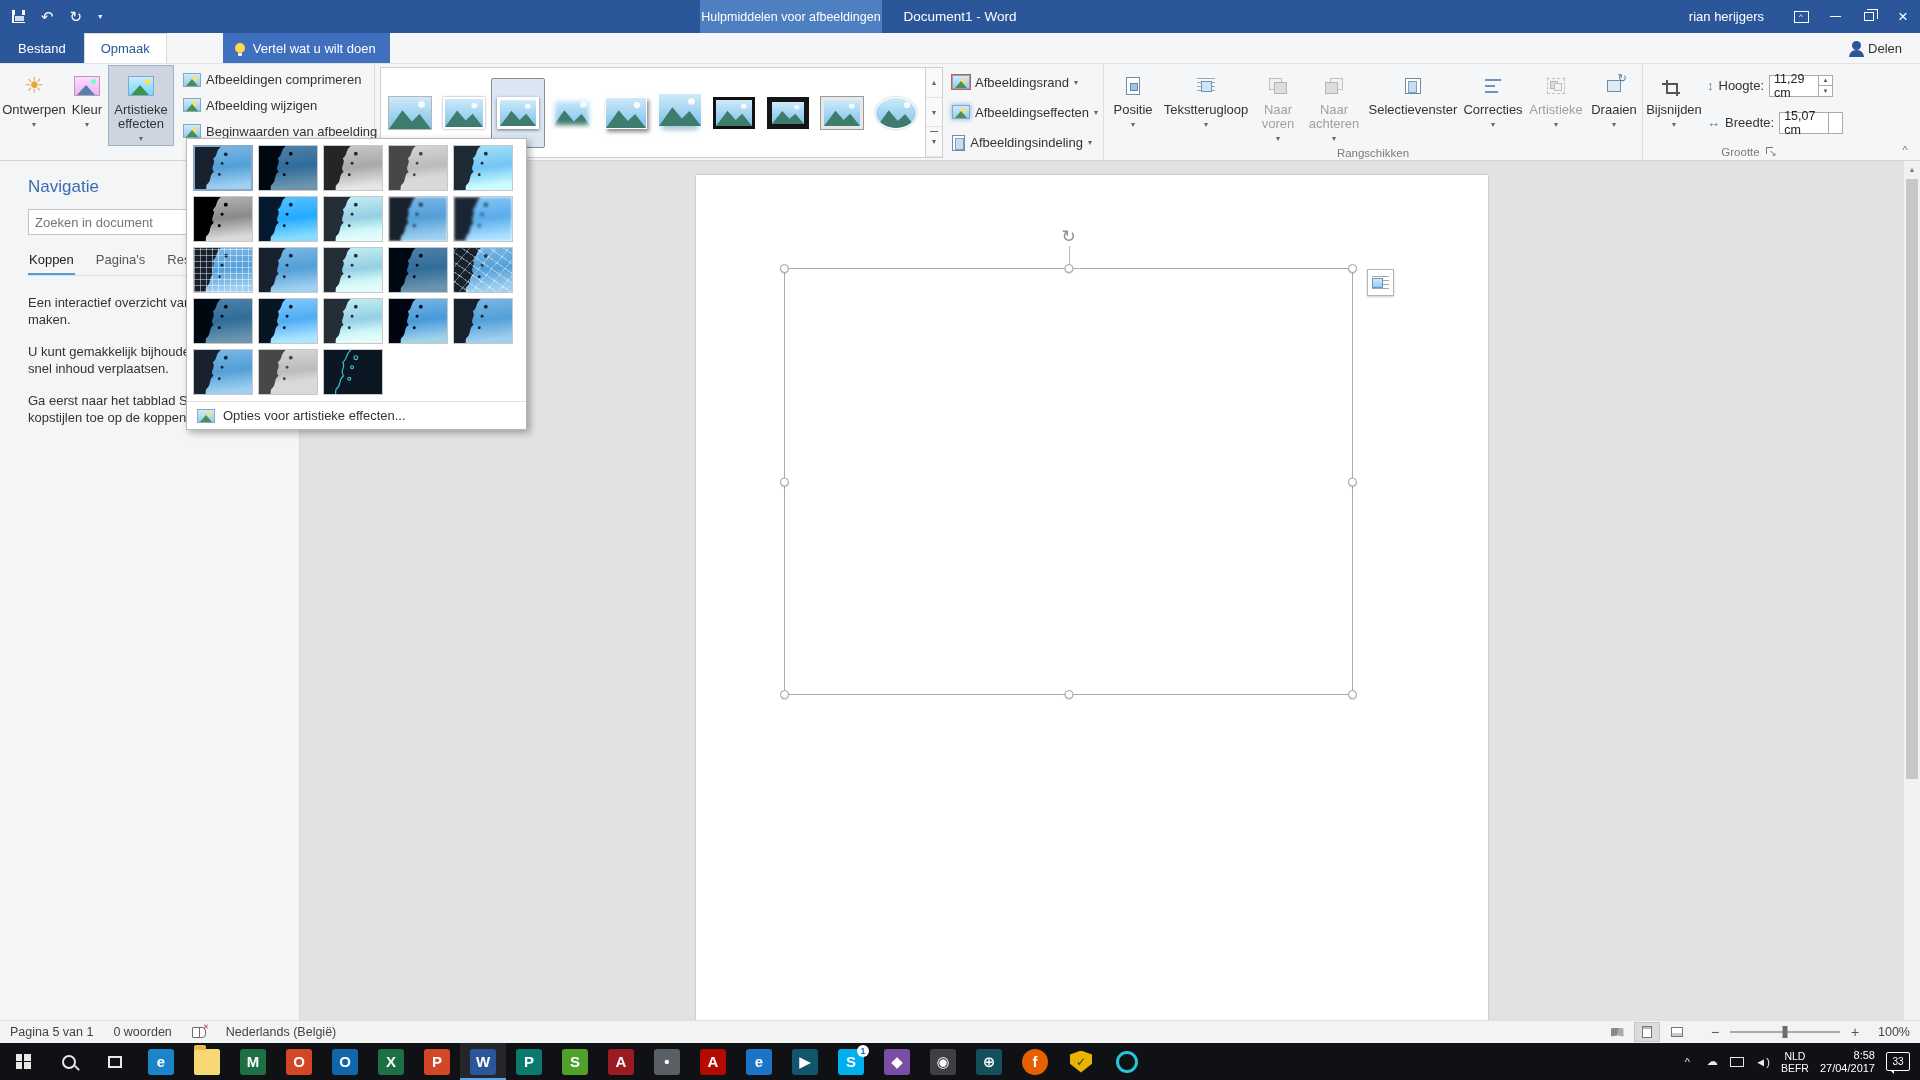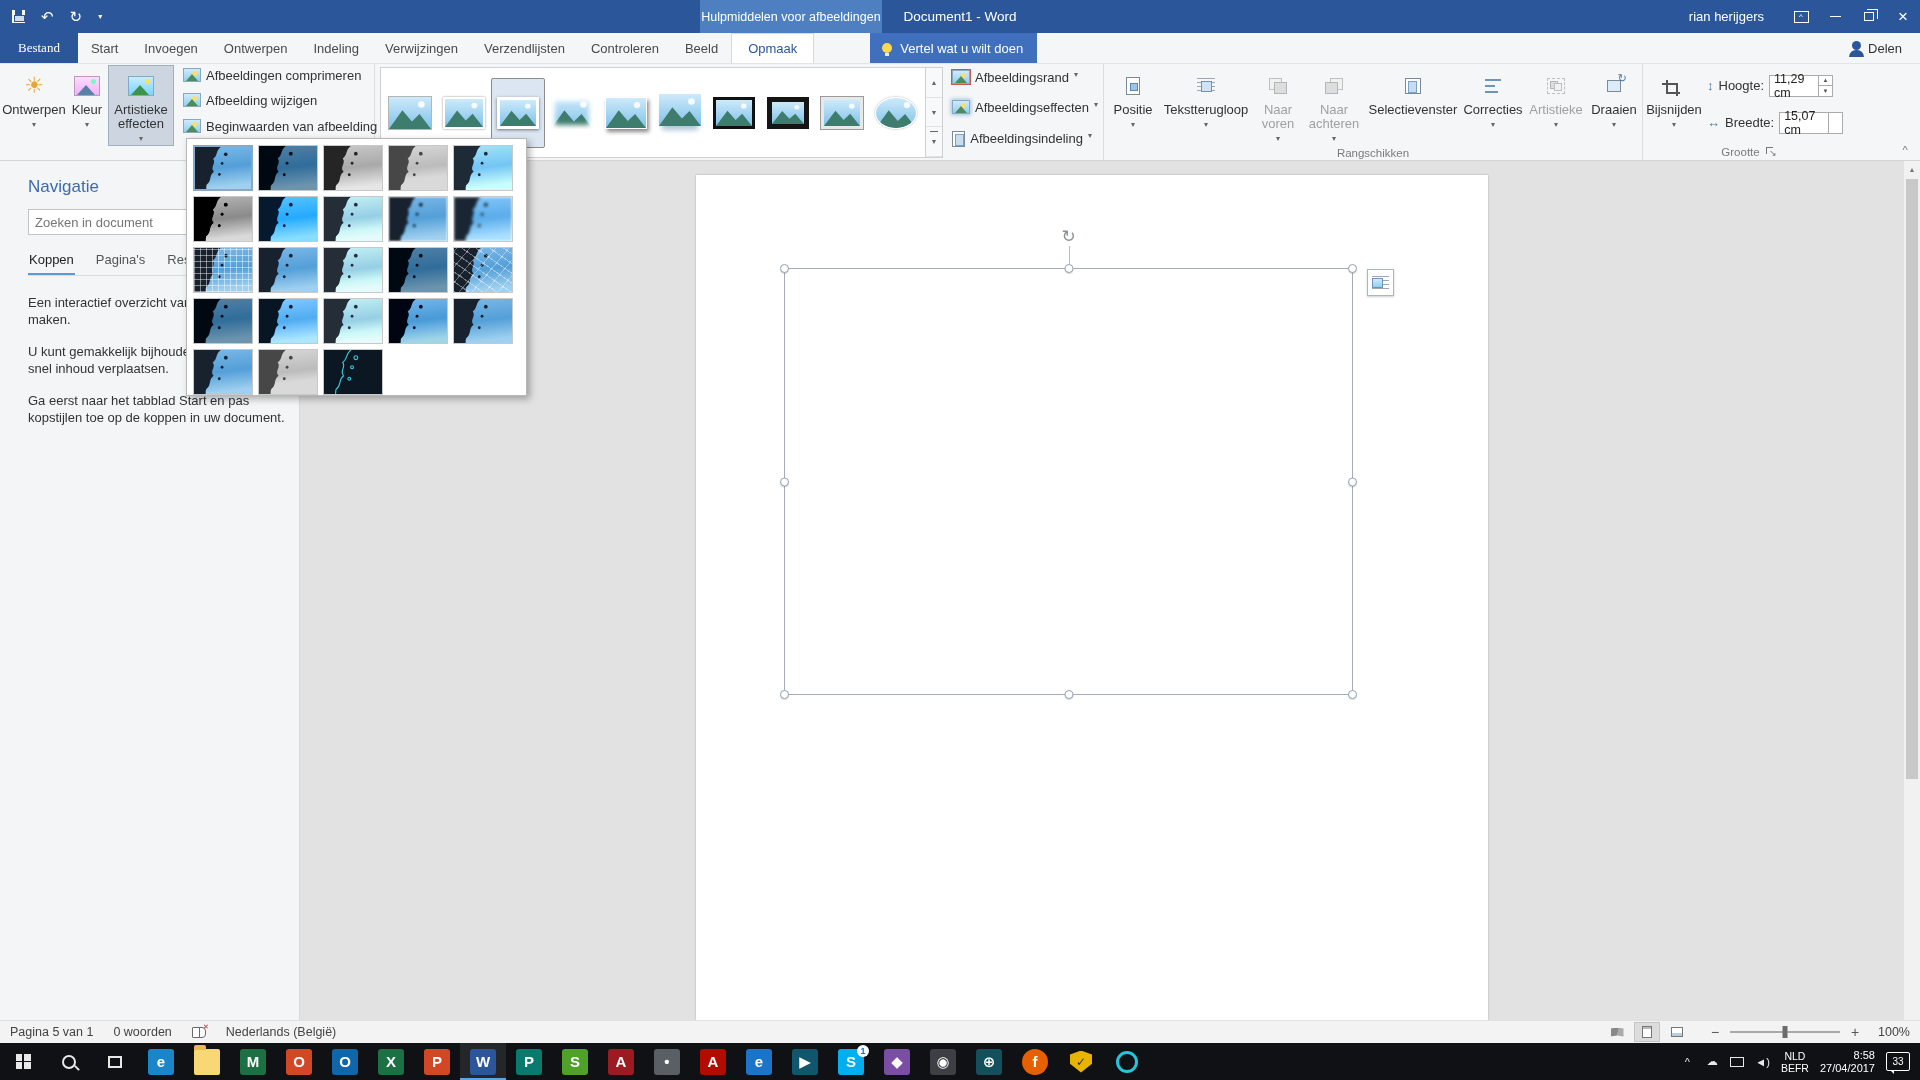--- a/index.html
+++ b/index.html
@@ -22,21 +22,21 @@
   .ribbon-opts { width:34px; height:100%; display:flex; align-items:center; justify-content:center; }
   .ic-ribbonopts { width:15px; height:12px; border:1px solid #fff; position:relative; font-size:8px; text-align:center; line-height:10px; }
   .winbtn { width:34px; height:100%; display:flex; align-items:center; justify-content:center; font-size:14px; }
   .ic-min { width:11px; height:1px; background:#fff; display:inline-block; }
   .ic-restore { width:10px; height:9px; border:1px solid #fff; position:relative; display:inline-block; }
   .ic-restore::before { content:''; position:absolute; left:2px; top:-4px; width:10px; height:9px; border:1px solid #fff; border-bottom:none; border-left:none; }
   .ic-close { font-size:17px; line-height:1; }
 
   
   .tabrow { position:absolute; left:0; top:33px; width:100%; height:31px; background:#f5f6f7; display:flex; align-items:stretch; border-bottom:1px solid #e3e4e5; }
-  .tab-file { background:#2b579a; color:#fff; padding:0 18px; display:flex; align-items:center; font-size:13px;font-family:Liberation Serif, serif; }
+  .tab-file { background:#2b579a; color:#fff; padding:0 18px; display:flex; align-items:center; font-size:13px; }
   .rtab { padding:0 13px; display:flex; align-items:center; color:#4a4a4a; font-size:13px; }
   .rtab-active { background:#fff; color:#2b579a; border:1px solid #d8d9da; border-bottom:none; padding:0 16px; display:flex; align-items:center; font-size:13px; }
   .tellme { margin-left:56px; background:#3f6fbd; color:#fff; display:flex; align-items:center; gap:8px; padding:0 14px 0 12px; font-size:13px; }
   .bulb { width:10px; height:10px; border-radius:50%; background:#ffd84d; position:relative; display:inline-block; }
   .bulb::after { content:''; position:absolute; left:3px; bottom:-3px; width:4px; height:3px; background:#e8e8e8; }
   .share { margin-left:auto; display:flex; align-items:center; gap:7px; padding:0 18px; color:#333; }
   .ic-person { width:9px; height:9px; border-radius:50%; background:#2b579a; position:relative; display:inline-block; top:-3px; }
   .ic-person::after { content:''; position:absolute; left:-3px; top:9px; width:15px; height:7px; border-radius:7px 7px 0 0; background:#2b579a; }
 
   
@@ -44,21 +44,21 @@
   .rgroup { display:flex; flex-direction:column; border-right:1px solid #dcddde; padding:1px 2px 0; flex:0 0 auto; }
   .rg-content { flex:1; display:flex; align-items:stretch; }
   .rg-label { height:17px; font-size:11.5px; color:#7b7b7b; display:flex; align-items:center; justify-content:center; gap:5px; }
   .bb { display:flex; flex-direction:column; align-items:center; padding:4px 3px 0; text-align:center; line-height:14px; color:#333; }
   .bb .bico { height:34px; display:flex; align-items:center; justify-content:center; }
   .bb-arrow { font-size:8px; color:#666; margin-top:1px; }
   .bb.pressed { background:#cdd6e0; box-shadow:inset 0 0 0 1px #9fb0c1; }
   .bb.disabled, .sb.disabled { color:#a0a0a0; }
   .bb.disabled .bico, .sb.disabled .sico { filter:grayscale(1); opacity:.55; }
   .sbcol { display:flex; flex-direction:column; justify-content:space-around; padding:2px 4px; }
-  .sb { display:flex; gap:5px; height:24px; padding:0 5px; color:#333; white-space:nowrap; }
+  .sb { display:flex; align-items:center; gap:5px; height:24px; padding:0 5px; color:#333; white-space:nowrap; }
   .sb .dd, .menu-dd { font-size:8px; color:#666; }
   .mini-pic { width:26px; height:20px; background:linear-gradient(#cfeafc,#8fd0f0); border:1px solid #8aa8bd; position:relative; flex:0 0 auto; }
   .mini-pic::before { content:''; position:absolute; right:3px; top:2px; width:5px; height:5px; border-radius:50%; background:#f7e06e; }
   .mini-pic::after { content:''; position:absolute; left:2px; bottom:0; border-left:9px solid transparent; border-right:9px solid transparent; border-bottom:10px solid #4e8d58; }
   .mini-pic.sm { width:18px; height:14px; }
   .mini-pic.sm::after { border-left-width:6px; border-right-width:6px; border-bottom-width:7px; }
   .mini-pic.lg { width:32px; height:26px; }
   .ic-sun { font-size:22px; color:#e8a33d; line-height:1; }
 
   
@@ -252,38 +252,20 @@
         </span>
       <span class="winbtn">
           <span class="ic-restore"></span>
         </span>
       <span class="winbtn ic-close">×</span>
     </div>
   </div>
 
   <div class="tabrow">
     <div class="tab-file">Bestand</div>
-    <div style="display:flex">
-
-        <div class="rtab">Start</div>
-
-        <div class="rtab">Invoegen</div>
-
-        <div class="rtab">Ontwerpen</div>
-
-        <div class="rtab">Indeling</div>
-
-        <div class="rtab">Verwijzingen</div>
-
-        <div class="rtab">Verzendlijsten</div>
-
-        <div class="rtab">Controleren</div>
-
-        <div class="rtab">Beeld</div>
-      </div>
     <div class="rtab-active">Opmaak</div>
     <div class="tellme">
       <span class="bulb"></span>
       <span>Vertel wat u wilt doen</span>
     </div>
     <div class="share">
       <span class="ic-person"></span>
       <span>Delen</span>
     </div>
   </div>
@@ -842,20 +824,24 @@
           <div class="fx-cell v-neon">
             <svg viewBox="0 0 62 46" preserveAspectRatio="none">
               <rect class="skyrect" width="62" height="46" fill="url(#skyA)"></rect>
               <path class="tree" fill="#17222e" d="M-1,-1 L30,-1 C22,4 26,9 20,13 C24,18 16,22 21,27 C15,31 19,37 13,41 C12,43 13,45 12,47 L-1,47 Z"></path>
               <circle class="tree" cx="34" cy="8" r="2" fill="#17222e"></circle>
               <circle class="tree" cx="30" cy="18" r="1.5" fill="#17222e"></circle>
               <circle class="tree" cx="27" cy="30" r="1.5" fill="#17222e"></circle>
             </svg>
           </div>
         </div>
+      <div class="fx-options">
+        <span class="mini-pic sm"></span>
+        <span>Opties voor artistieke effecten...</span>
+      </div>
     </div>
   </div>
 
   <div class="statusbar">
     <div class="sb-item">Pagina 5 van 1</div>
     <div class="sb-item">0 woorden</div>
     <div class="sb-item">
         <span class="ic-book"></span>
       </div>
     <div class="sb-item">Nederlands (België)</div>

